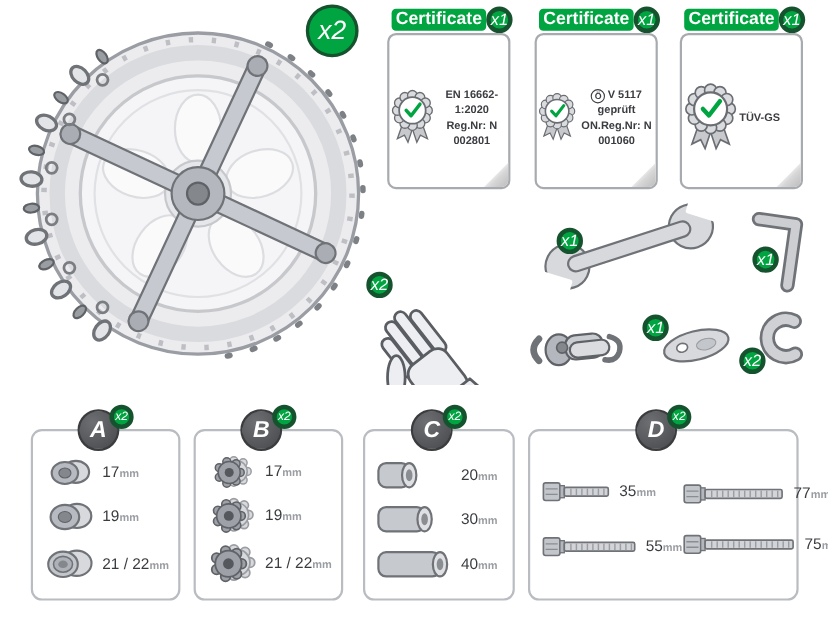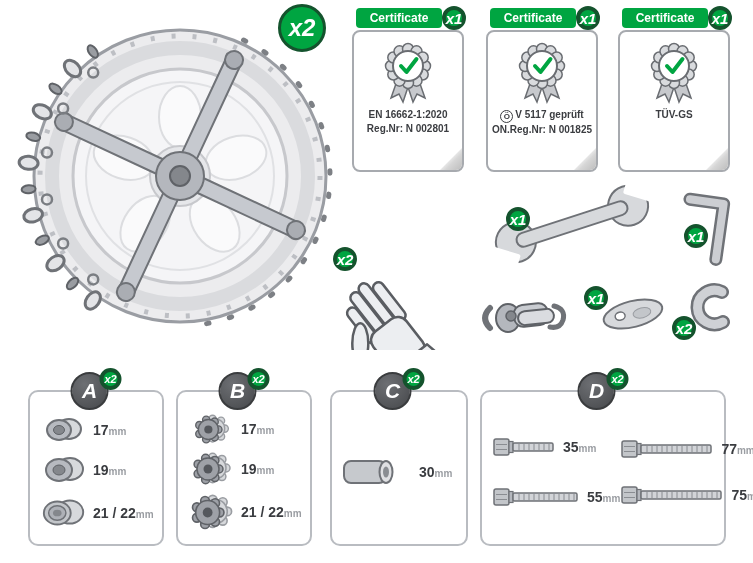--- a/index.html
+++ b/index.html
@@ -3,36 +3,36 @@
 <meta charset="utf-8">
 <style>
   html,body{margin:0;padding:0;background:#fff;}
   .canvas{
     position:relative;width:753px;height:563px;background:#fff;overflow:hidden;
     font-family:"Liberation Sans","DejaVu Sans",sans-serif;
   }
   
   .badge{
     position:absolute;background:var(--green,#00a541);color:#fff;border-radius:50%;
-    display:flex;align-items:center;justify-content:center;font-weight:bold;font-style:italic;
+    display:flex;align-items:center;justify-content:center;font-weight:normal;font-style:italic;
     border:4px solid #14532d;box-sizing:border-box;z-index:5;
   }
   .badge-lg{width:48px;height:48px;font-size:24px;border-width:3px;}
   .badge-sm{width:24px;height:24px;font-size:15px;}
   .badge-xs{width:22px;height:22px;font-size:11px;}
   
   .cert{position:absolute;width:112px;height:164px;top:8px;}
   .cert-pill{
     position:absolute;top:0;left:4px;width:86px;height:20px;background:var(--green,#00a541);
-    border-radius:4px;color:#fff;font-size:12px;font-weight:bold;display:flex;align-items:center;justify-content:center;z-index:3;
+    border-radius:4px;color:#fff;font-size:16px;font-weight:bold;display:flex;align-items:center;justify-content:center;z-index:3;
   }
   .cert-badge{right:-2px;top:-2px;}
   .cert-body{
     position:absolute;top:22px;left:0;right:0;bottom:0;background:#fff;border:2px solid #a7aaaf;
-    border-radius:8px;display:flex;flex-direction:column;align-items:center;padding-top:10px;
+    border-radius:8px;display:flex;flex-direction:row;align-items:center;padding-top:10px;
     box-sizing:border-box;overflow:hidden;
   }
   .cert-lines{text-align:center;margin-top:4px;font-size:10px;font-weight:bold;color:#3b3d41;line-height:1.4;}
   .onorm{
     display:inline-flex;width:11px;height:11px;border:1.2px solid #3b3d41;border-radius:50%;
     font-size:8px;font-weight:bold;align-items:center;justify-content:center;margin-right:2px;vertical-align:-1px;
   }
   .curl{
     position:absolute;right:-1px;bottom:-1px;width:24px;height:24px;
     background:linear-gradient(135deg,#ffffff 35%,#d7d7d7 60%,#b9b9b9 100%);
@@ -48,21 +48,21 @@
     width:38px;height:38px;border-radius:50%;color:#fff;font-weight:bold;font-size:21px;font-style:italic;
     background:radial-gradient(circle at 35% 30%,#6d6f73,#46484b);border:2px solid #3a3c3e;
     display:flex;align-items:center;justify-content:center;box-sizing:border-box;
   }
   .box-tag .badge-xs{position:relative;margin-left:-9px;margin-top:-4px;}
   .rows{display:flex;flex-direction:column;justify-content:space-evenly;height:100%;padding:14px 4px 6px 10px;box-sizing:border-box;}
   .row{display:flex;align-items:center;gap:5px;}
   .icon-cell{width:48px;display:flex;justify-content:center;}
   .icon-cell-wide{width:72px;display:flex;justify-content:flex-start;}
   .size-label{white-space:nowrap;}
-  .size-label .num{font-size:14px;font-weight:bold;color:#3a3c40;}
+  .size-label .num{font-size:14px;font-weight:normal;color:#3a3c40;}
   .size-label .unit{font-size:10px;font-weight:bold;color:#9a9da2;}
   .dcols{display:flex;height:100%;padding:18px 16px 10px 10px;box-sizing:border-box;text-align:right;}
   .dcol1{flex:0 0 118px;display:flex;flex-direction:column;justify-content:space-evenly;}
   .dcol2{flex:1;display:flex;flex-direction:column;justify-content:center;gap:22px;}
   
   .abs{position:absolute;}
   .rot8{transform:rotate(8deg);}
 </style>
 </head>
 <body>
@@ -192,21 +192,21 @@
             <circle cx="17.5" cy="9.3" r="5.5"></circle>
           <circle cx="26" cy="7" r="5.5"></circle>
             <circle cx="34.5" cy="9.3" r="5.5"></circle>
             <circle cx="40.7" cy="15.5" r="5.5"></circle>
         </g>
         <circle cx="26" cy="24" r="15" fill="#fff" stroke="#6a6d72" stroke-width="2"></circle>
         <path d="M19 24 l5.5 6 l10 -13" fill="none" stroke="#00a541" stroke-width="4" stroke-linecap="round" stroke-linejoin="round"></path>
       </svg>
       <div class="cert-lines">
         <div><span class="onorm">Ö</span><span>V 5117 geprüft</span></div>
-        <div>ON.Reg.Nr: N 001825</div>
+        <div>ON.Reg.Nr: N 001060</div>
       </div>
       <div class="curl"></div>
     </div>
   </div>
 
   <div class="cert" style="left:618px;">
     <div class="cert-pill">Certificate</div>
     <div class="badge badge-sm cert-badge">x1</div>
     <div class="cert-body">
       <svg width="52" height="62" viewBox="0 0 52 62">
@@ -439,27 +439,47 @@
   </div>
 
   <div class="pbox" style="left:330px;width:138px;">
     <div class="box-tag">
       <div class="letter-badge">C</div>
       <div class="badge badge-xs" style="position:relative;">x2</div>
     </div>
     <div class="rows">
       <div class="row">
         <span class="icon-cell-wide">
+          <svg width="40" height="30" viewBox="0 0 40 30">
+              <rect x="2" y="4" width="28" height="22" rx="7" fill="#c6c9cd" stroke="#6f7277" stroke-width="2"></rect>
+              <ellipse cx="30" cy="15" rx="6.5" ry="11" fill="#dfe0e3" stroke="#6f7277" stroke-width="2"></ellipse>
+              <ellipse cx="30" cy="15" rx="3" ry="5.5" fill="#8a8d92"></ellipse>
+            </svg>
+        </span>
+        <span class="size-label"><span class="num">20</span><span class="unit">mm</span></span>
+      </div>
+      <div class="row">
+        <span class="icon-cell-wide">
           <svg width="54" height="30" viewBox="0 0 54 30">
               <rect x="2" y="4" width="42" height="22" rx="7" fill="#c6c9cd" stroke="#6f7277" stroke-width="2"></rect>
               <ellipse cx="44" cy="15" rx="6.5" ry="11" fill="#dfe0e3" stroke="#6f7277" stroke-width="2"></ellipse>
               <ellipse cx="44" cy="15" rx="3" ry="5.5" fill="#8a8d92"></ellipse>
             </svg>
         </span>
         <span class="size-label"><span class="num">30</span><span class="unit">mm</span></span>
+      </div>
+      <div class="row">
+        <span class="icon-cell-wide">
+          <svg width="68" height="30" viewBox="0 0 68 30">
+              <rect x="2" y="4" width="56" height="22" rx="7" fill="#c6c9cd" stroke="#6f7277" stroke-width="2"></rect>
+              <ellipse cx="58" cy="15" rx="6.5" ry="11" fill="#dfe0e3" stroke="#6f7277" stroke-width="2"></ellipse>
+              <ellipse cx="58" cy="15" rx="3" ry="5.5" fill="#8a8d92"></ellipse>
+            </svg>
+        </span>
+        <span class="size-label"><span class="num">40</span><span class="unit">mm</span></span>
       </div>
     </div>
   </div>
 
   <div class="pbox" style="left:480px;width:246px;">
     <div class="box-tag">
       <div class="letter-badge">D</div>
       <div class="badge badge-xs" style="position:relative;">x2</div>
     </div>
     <div class="dcols">

